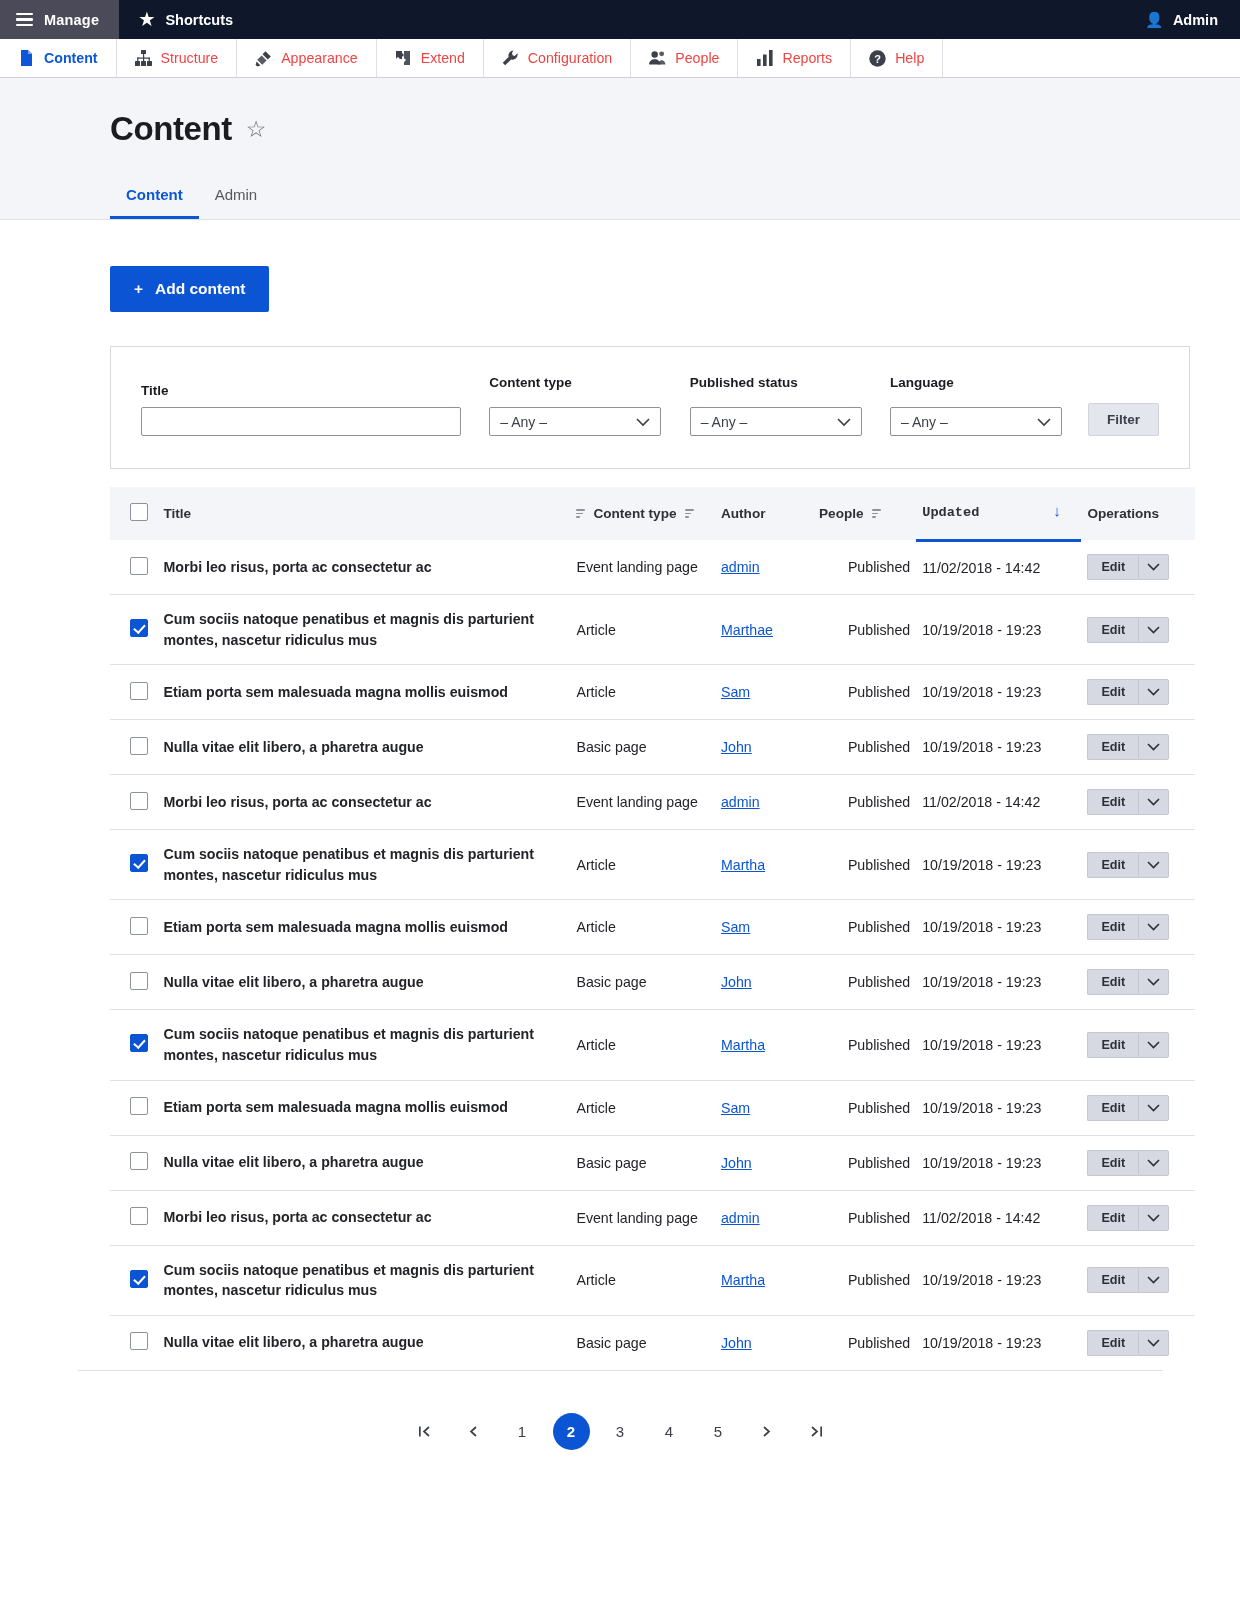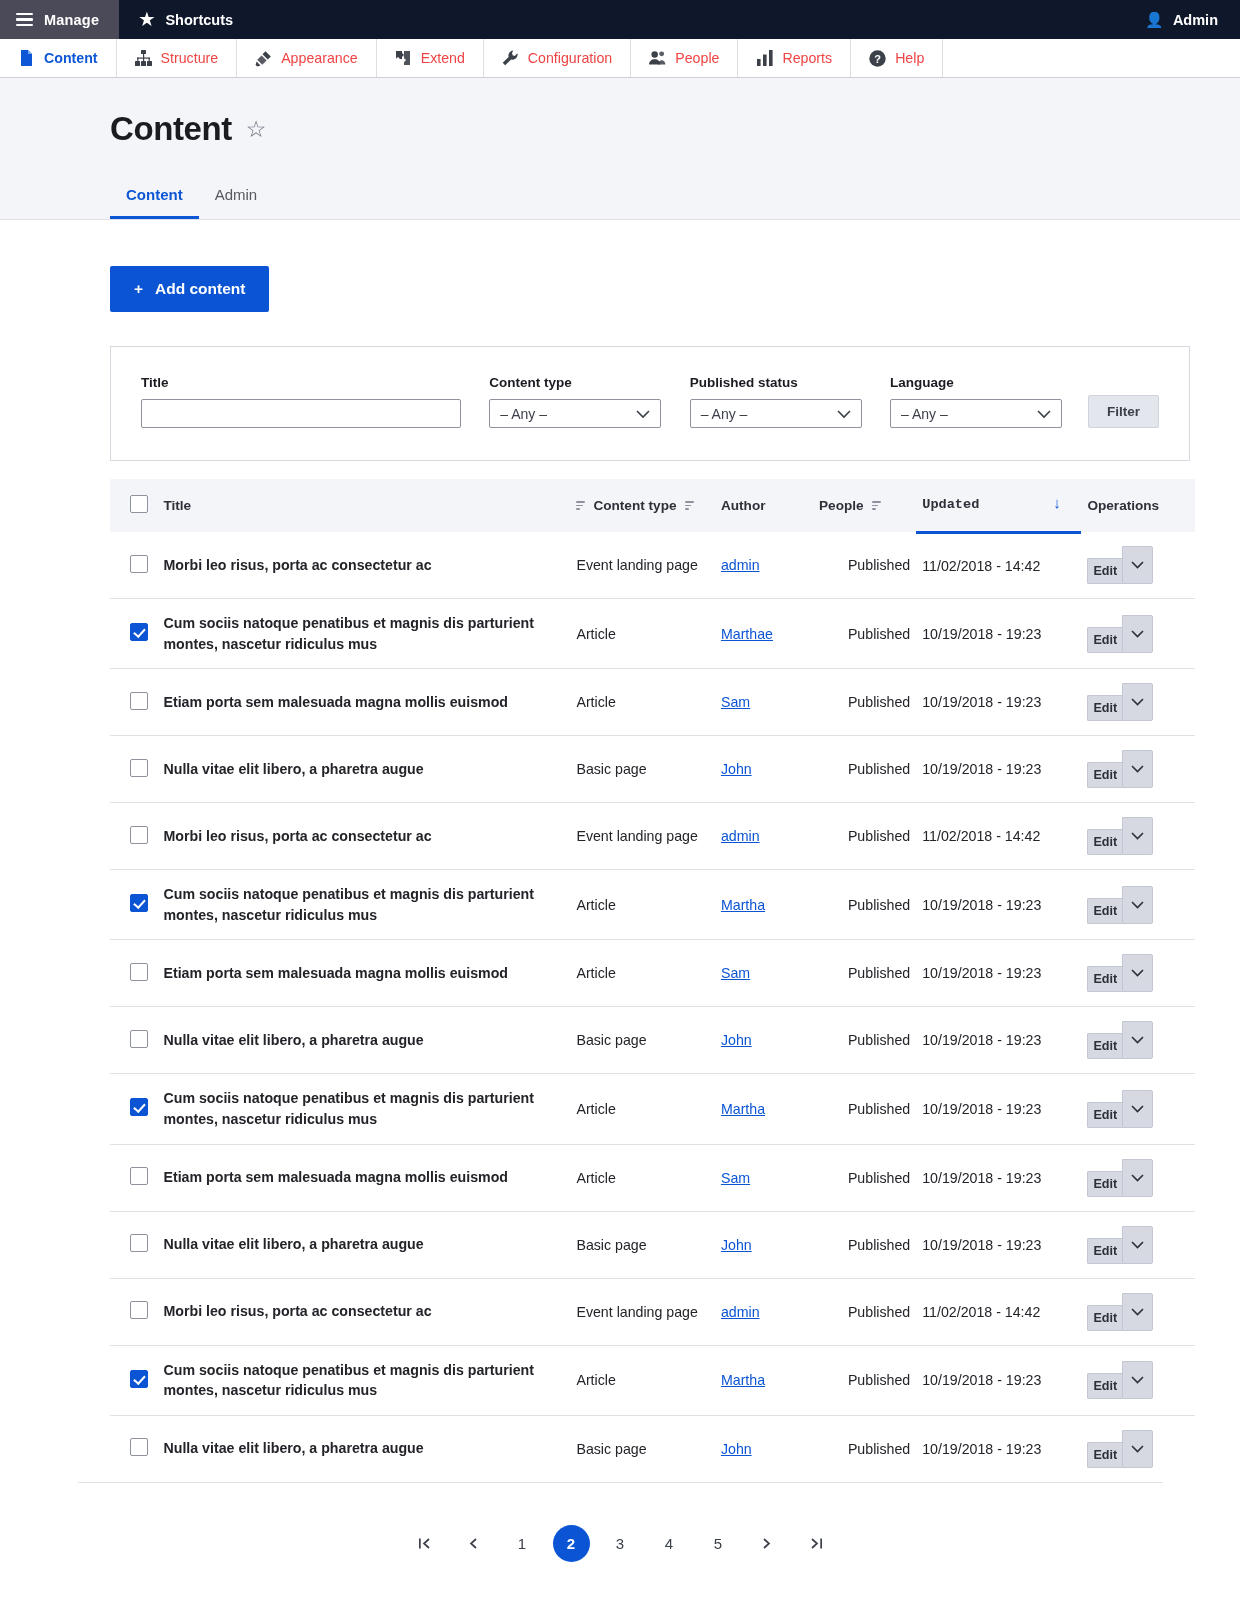--- a/index.html
+++ b/index.html
@@ -113,20 +113,21 @@
   }
   .select-box {
     position: relative;
     width: 172px; height: 29px;
     border: 1px solid #8e929c; border-radius: 2px;
     background: #fff;
     display: flex; align-items: center;
     padding: 0 10px;
     font-size: 14px; color: #3c4049;
     cursor: pointer;
+    margin-top: 8px;
   }
   .select-box .chev { position: absolute; right: 10px; top: 50%; transform: translateY(-50%); }
   .gap-sm { width: 10px; }
   .filter-btn {
     background: #e4e6ed; border: 1px solid #d0d3dc; border-radius: 2px;
     padding: 8px 18px; font-size: 13.5px; font-weight: 700; color: #3c4049;
     font-family: inherit; cursor: pointer; margin-left: 14px;
   }
 
   
@@ -185,22 +186,22 @@
     position: absolute; left: 5.4px; top: 2px;
     width: 4.5px; height: 9px;
     border: solid #fff; border-width: 0 2.2px 2.2px 0;
     transform: rotate(42deg);
   }
 
   .ops-group { display: inline-flex; align-items: stretch; }
   .ops-edit {
     background: #d6d9e1; border: 1px solid #c3c7d1; border-right: none;
     border-radius: 2px 0 0 2px;
-    padding: 5px 5px; font-size: 12.6px; font-weight: 700; color: #2e3039;
-    font-family: inherit; cursor: pointer; margin-top: 12px;
+    padding: 5px 13px; font-size: 12.6px; font-weight: 700; color: #2e3039;
+    font-family: inherit; cursor: pointer;
   }
   .ops-toggle {
     background: #d6d9e1; border: 1px solid #c3c7d1;
     border-radius: 0 2px 2px 0;
     padding: 5px 8px; cursor: pointer;
     display: inline-flex; align-items: center; justify-content: center;
     min-width: 27px;
   }
 
   

